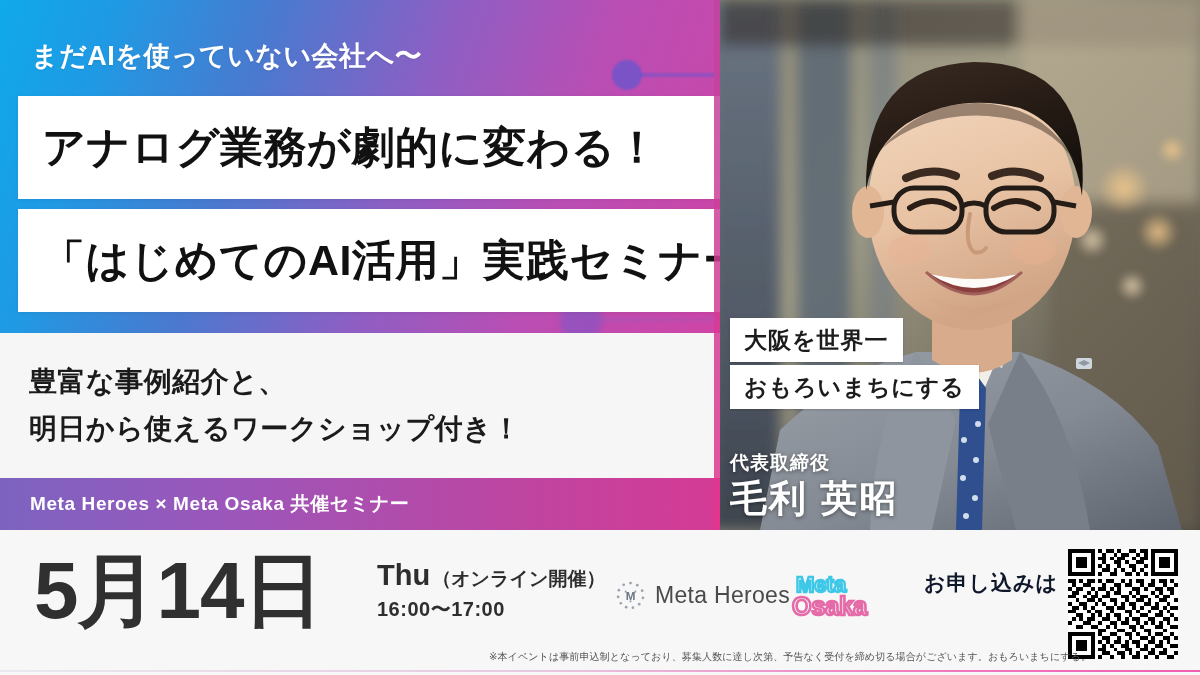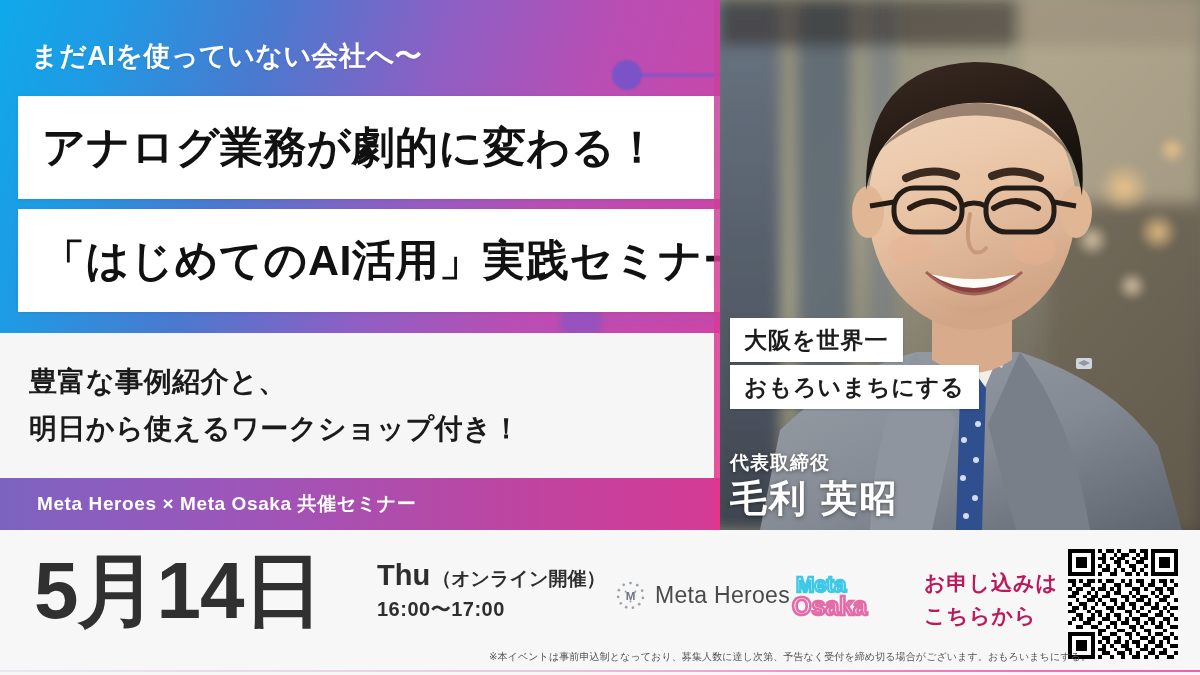--- a/index.html
+++ b/index.html
@@ -104,21 +104,21 @@
     white-space:nowrap;
   }
   #desc-line-1 { top:363px; }
   #desc-line-2 { top:410px; }
 
   
   #cohost-bar {
     position:absolute; left:0; top:478px;
     width:868px; height:52px;
     background:linear-gradient(90deg,#7c63c0 0%, #9a57bb 25%, #c0449f 62%, #e6338c 100%);
-    display:flex; align-items:center;padding-left:7px;
+    display:flex; align-items:center;
   }
   #cohost-text {
     color:#ffffff;
     font-size:19px; font-weight:bold;
     letter-spacing:0.6px;
     padding-left:30px;
     white-space:nowrap;
   }
 
   
@@ -211,21 +211,21 @@
     white-space:nowrap;
   }
   #logo-osaka {
     position:absolute; left:790px; top:570px;
     width:118px; height:50px;
   }
 
   
   #apply-text {
     position:absolute; left:924px; top:567px;
-    color:#be185d; font-size:21px; font-weight:bold;
+    color:#0f172a; font-size:21px; font-weight:bold;
     line-height:1.55; letter-spacing:1px;
   }
   #qr {
     position:absolute; left:1068px; top:549px;
     width:110px; height:110px;
     background:#ffffff;
   }
   #qr svg { display:block; }
 
   #fineprint {
@@ -441,21 +441,20 @@
 
   <div id="logo-osaka">
     <svg viewBox="0 0 118 50" xmlns="http://www.w3.org/2000/svg">
       <text x="6" y="22" font-family="Liberation Sans, sans-serif" font-size="22" font-weight="bold" fill="none" stroke="#3dc8e8" stroke-width="2.4">Meta</text>
       <text x="2" y="45" font-family="Liberation Sans, sans-serif" font-size="25" font-weight="bold" fill="none" stroke="#e56aa8" stroke-width="2.6">Osaka</text>
     </svg>
   </div>
 
   <div id="apply-text">
     <div>お申し込みは</div>
-    <div>こちらから</div>
   </div>
 
   <div id="qr">
     <svg viewBox="0 0 29 29" width="110" height="110" shape-rendering="crispEdges" xmlns="http://www.w3.org/2000/svg">
       <rect width="29" height="29" fill="#ffffff"></rect>
       <g fill="#000000">
         <path d="M0 0h7v7h-7z"></path>
           <path d="M1 1h5v5h-5z" fill="#fff"></path>
           <path d="M2 2h3v3h-3z"></path>
         <path d="M22 0h7v7h-7z"></path>

